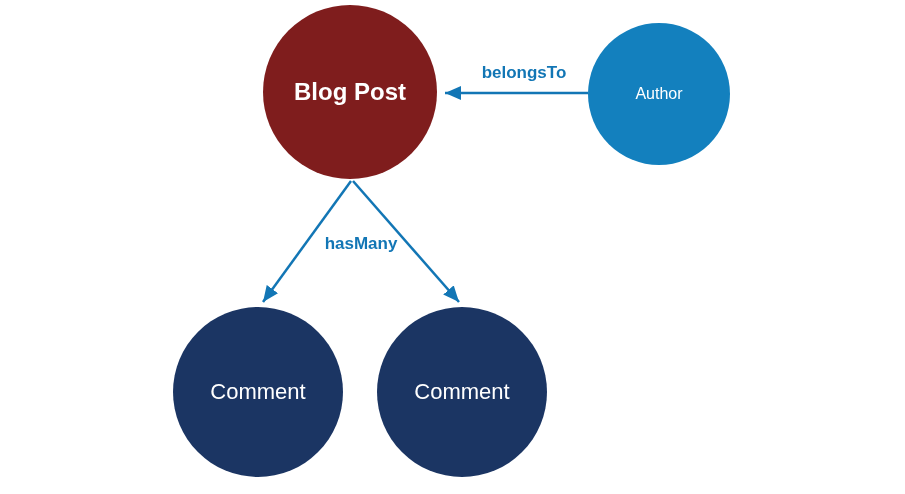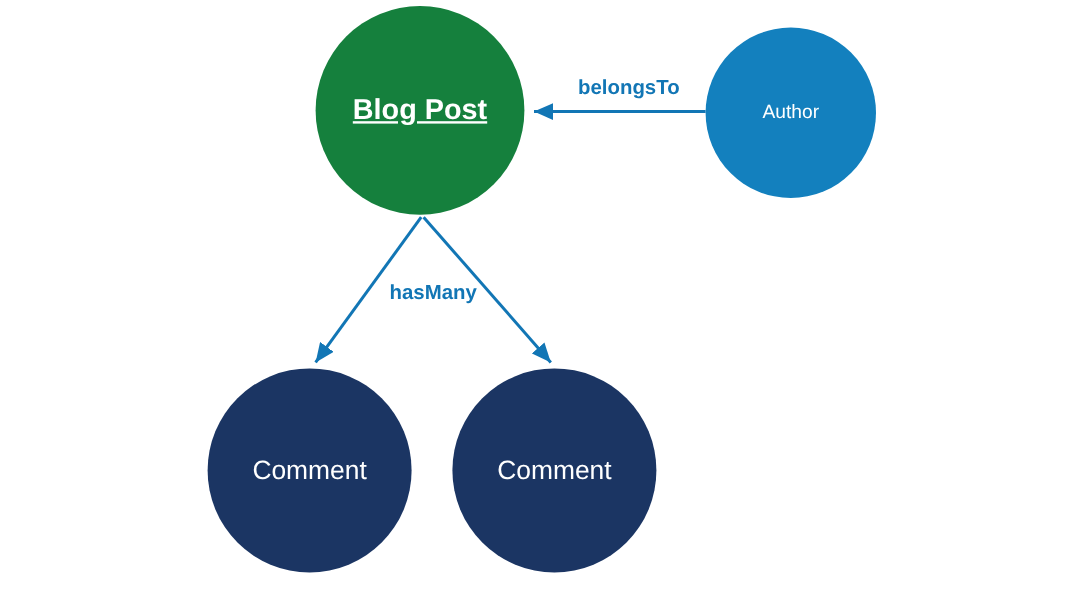--- a/index.html
+++ b/index.html
@@ -98,21 +98,21 @@
     <defs>
       <marker id="arrowhead" markerUnits="userSpaceOnUse" markerWidth="18" markerHeight="14" refX="16" refY="7" orient="auto">
         <path d="M0,0 L16,7 L0,14 Z" fill="#1276B5"></path>
       </marker>
     </defs>
     <line class="edge-line" x1="588" y1="93" x2="445" y2="93" marker-end="url(#arrowhead)"></line>
     <line class="edge-line" x1="351" y1="181" x2="263" y2="302" marker-end="url(#arrowhead)"></line>
     <line class="edge-line" x1="353" y1="181" x2="459" y2="302" marker-end="url(#arrowhead)"></line>
   </svg>
 
-  <div class="node node-blog-post" style="background-color: #15803d; text-decoration: underline;">
+  <div class="node node-blog-post" style="background-color: #7f1d1d;">
     <span>Blog Post</span>
   </div>
 
   <div class="node node-author" style="background-color: rgb(19, 128, 190);">
     <span>Author</span>
   </div>
 
   <div class="node node-comment-1" style="background-color: rgb(27, 53, 99);">
     <span>Comment</span>
   </div>

